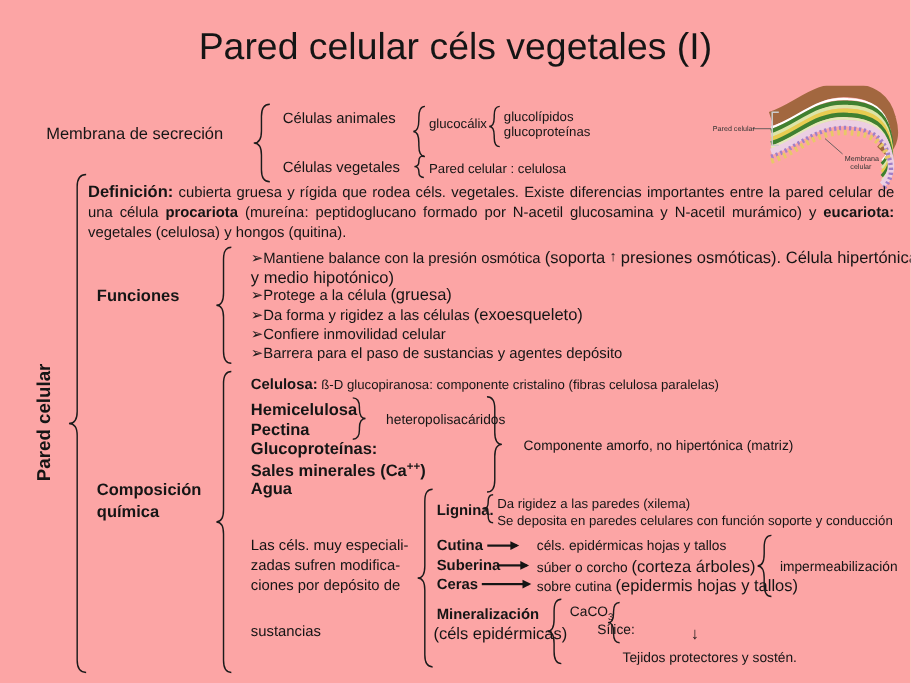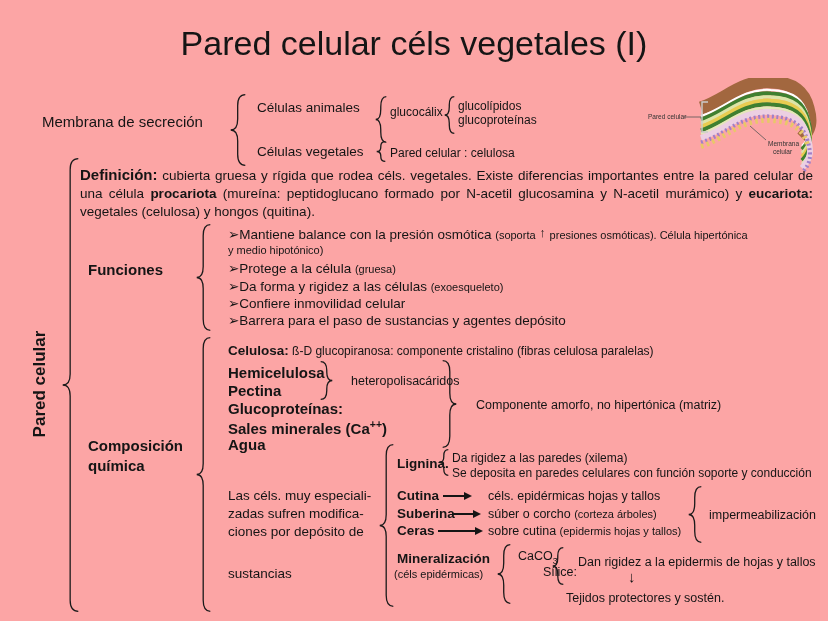--- a/index.html
+++ b/index.html
@@ -6,21 +6,21 @@
   #slide{
     position:relative;width:828px;height:621px;background:#fca5a5;
     font-family:"Liberation Sans", sans-serif;color:#151515;overflow:hidden;
   }
   .abs{position:absolute;white-space:nowrap;}
   .b{font-weight:bold;}
   .t14{font-size:13.5px;}
   .t15{font-size:15px;}
   .t12{font-size:12px;}
   .t125{font-size:12.5px;}
-  .sm{font-size:11px;}
+  .sm{font-size:15px;}
   .title{left:0;right:0;top:24px;text-align:center;font-size:34px;letter-spacing:0;}
   .brace{position:absolute;overflow:visible;}
   .vlabel{transform:rotate(-90deg);transform-origin:50% 50%;text-align:center;font-size:17px;font-weight:bold;}
   .par{white-space:normal;text-align:justify;font-size:13.5px;line-height:18px;}
   .harrow{position:absolute;height:1.6px;background:#151515;}
   .harrow::after{content:"";position:absolute;right:-2px;top:-3.4px;width:0;height:0;
     border-left:8px solid #151515;border-top:4.2px solid transparent;border-bottom:4.2px solid transparent;}
   .uarr{font-size:13px;position:relative;top:-2px;}
   .darr{font-weight:bold;font-size:15px;}
   sup,sub{font-size:70%;}
@@ -174,17 +174,16 @@
   <svg class="brace" style="left:497px;top:544px;" width="14" height="60" viewBox="0 0 14 60">
       <path d="M 13.3 0.7 Q 6.72 0.7 6.72 11.7 L 6.72 19 Q 6.72 30 0.7 30 Q 6.72 30 6.72 41 L 6.72 48.3 Q 6.72 59.3 13.3 59.3" fill="none" stroke="#1a1a1a" stroke-width="1.3"></path>
     </svg>
   <div class="abs t125" style="left:518px;top:549px;">
     <span>CaCO</span><sub>3</sub>
   </div>
   <div class="abs t125" style="left:519px;top:565px;margin-left:24px;">Sílice:</div>
   <svg class="brace" style="left:552px;top:547px;" width="12" height="38" viewBox="0 0 12 38">
       <path d="M 11.3 0.7 Q 5.76 0.7 5.76 9.059999999999999 L 5.76 10.64 Q 5.76 19 0.7 19 Q 5.76 19 5.76 27.36 L 5.76 28.939999999999998 Q 5.76 37.3 11.3 37.3" fill="none" stroke="#1a1a1a" stroke-width="1.3"></path>
     </svg>
-  <div class="abs t125" style="left:578px;top:555px;">Dan rigidez a la epidermis de hojas y tallos</div>
   <div class="abs darr" style="left:628px;top:568px;">↓</div>
   <div class="abs t125" style="left:566px;top:591px;">Tejidos protectores y sostén.</div>
 
 </div>
 
 </body></html>

